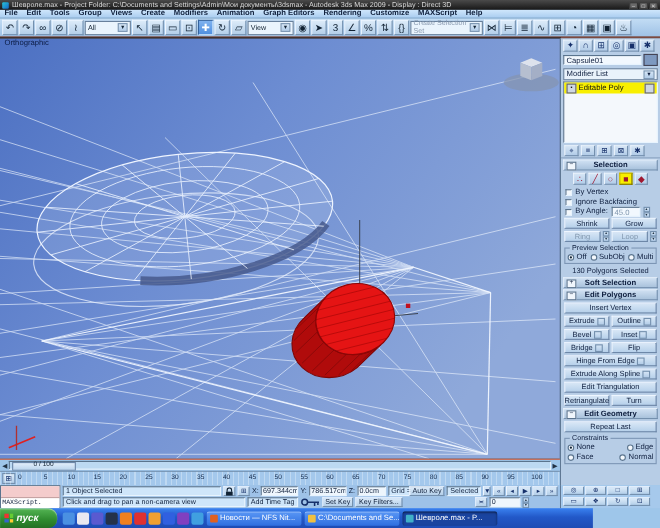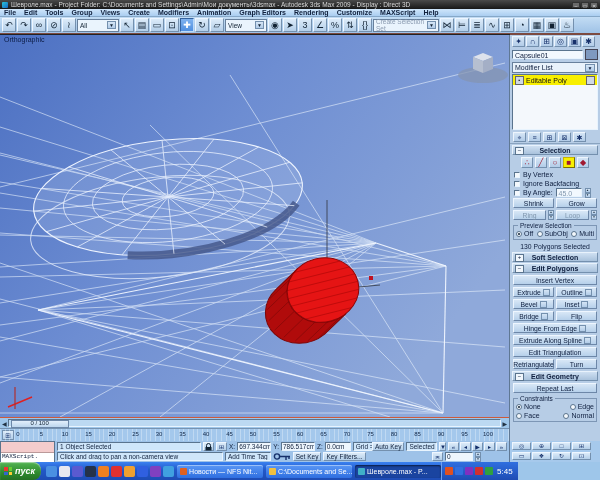--- a/index.html
+++ b/index.html
@@ -103,21 +103,21 @@
   .srow{position:absolute;left:57px;height:10px;display:flex;align-items:center;gap:2px;}
   .stfield{background:#cfe6fa;border:1px solid;border-color:#5a748e #e8f4fe #e8f4fe #5a748e;height:9px;line-height:8px;
     padding:0 2px;box-sizing:border-box;white-space:nowrap;overflow:hidden;}
   .coordfield{background:#eef6fd;border:1px solid;border-color:#5a748e #e8f4fe #e8f4fe #5a748e;height:9px;line-height:8px;
     width:34px;padding:0 1px;box-sizing:border-box;white-space:nowrap;overflow:hidden;}
   .stbtn{background:linear-gradient(#dcebf9,#b4cfe9);border:1px solid;border-color:#eef6ff #7490ae #7490ae #eef6ff;
     height:9px;line-height:8px;padding:0 2px;box-sizing:border-box;white-space:nowrap;}
   .timebtn{width:11px;height:9px;background:linear-gradient(#dcebf9,#b4cfe9);border:1px solid;border-color:#eef6ff #7490ae #7490ae #eef6ff;
     font-size:6px;line-height:8px;text-align:center;box-sizing:border-box;color:#16306a;}
   
-  #taskbar{position:absolute;left:0;top:462px;width:484px;height:18px;
+  #taskbar{position:absolute;left:0;top:462px;width:539px;height:18px;
     background:linear-gradient(#3a81f0,#2258c8 45%,#1e4cb4);display:flex;align-items:center;box-sizing:border-box;}
   #startbtn{height:18px;width:52px;background:linear-gradient(#54b554,#2e8a2e 60%,#247024);border-radius:0 8px 8px 0;
     color:#fff;font-weight:bold;font-style:italic;font-size:9px;display:flex;align-items:center;gap:3px;padding:0 6px 0 4px;box-sizing:border-box;
     box-shadow:inset 0 1px 1px rgba(255,255,255,.5);}
   .winflag{width:8px;height:8px;display:grid;grid-template-columns:1fr 1fr;gap:1px;}
   .winflag i{background:#e33;} .winflag i:nth-child(2){background:#6c3;} .winflag i:nth-child(3){background:#36c;} .winflag i:nth-child(4){background:#fc3;}
   #quicklaunch{display:flex;gap:2px;align-items:center;margin-left:5px;}
   .ql{width:11px;height:11px;border-radius:2px;}
   .taskbtn{height:13px;margin-left:3px;border-radius:2px;background:linear-gradient(#5a97f5,#2f6fe0);
     color:#fff;font-size:7px;display:flex;align-items:center;gap:2px;padding:0 3px;box-sizing:border-box;
@@ -611,24 +611,14 @@
         </div>
         <div class="taskbtn" style="width: 86px;">
           <span class="tbdoc" style="background: rgb(240, 192, 64);"></span>
           <span>C:\Documents and Se...</span>
         </div>
         <div class="taskbtn active" style="width: 86px;">
           <span class="tbdoc" style="background: rgb(64, 176, 200);"></span>
           <span>Шевроле.max  - P...</span>
         </div>
       </div>
-    <div id="tray">
-      <span id="trayicons" style="display:flex;gap:2px">
-          <span class="trayico" style="background: rgb(224, 80, 32);"></span>
-          <span class="trayico" style="background: rgb(48, 112, 224);"></span>
-          <span class="trayico" style="background: rgb(128, 48, 192);"></span>
-          <span class="trayico" style="background: rgb(208, 48, 48);"></span>
-          <span class="trayico" style="background: rgb(48, 160, 64);"></span>
-        </span>
-      <span id="clock">5:45</span>
-    </div>
   </div>
 </div>
 
 </body></html>

